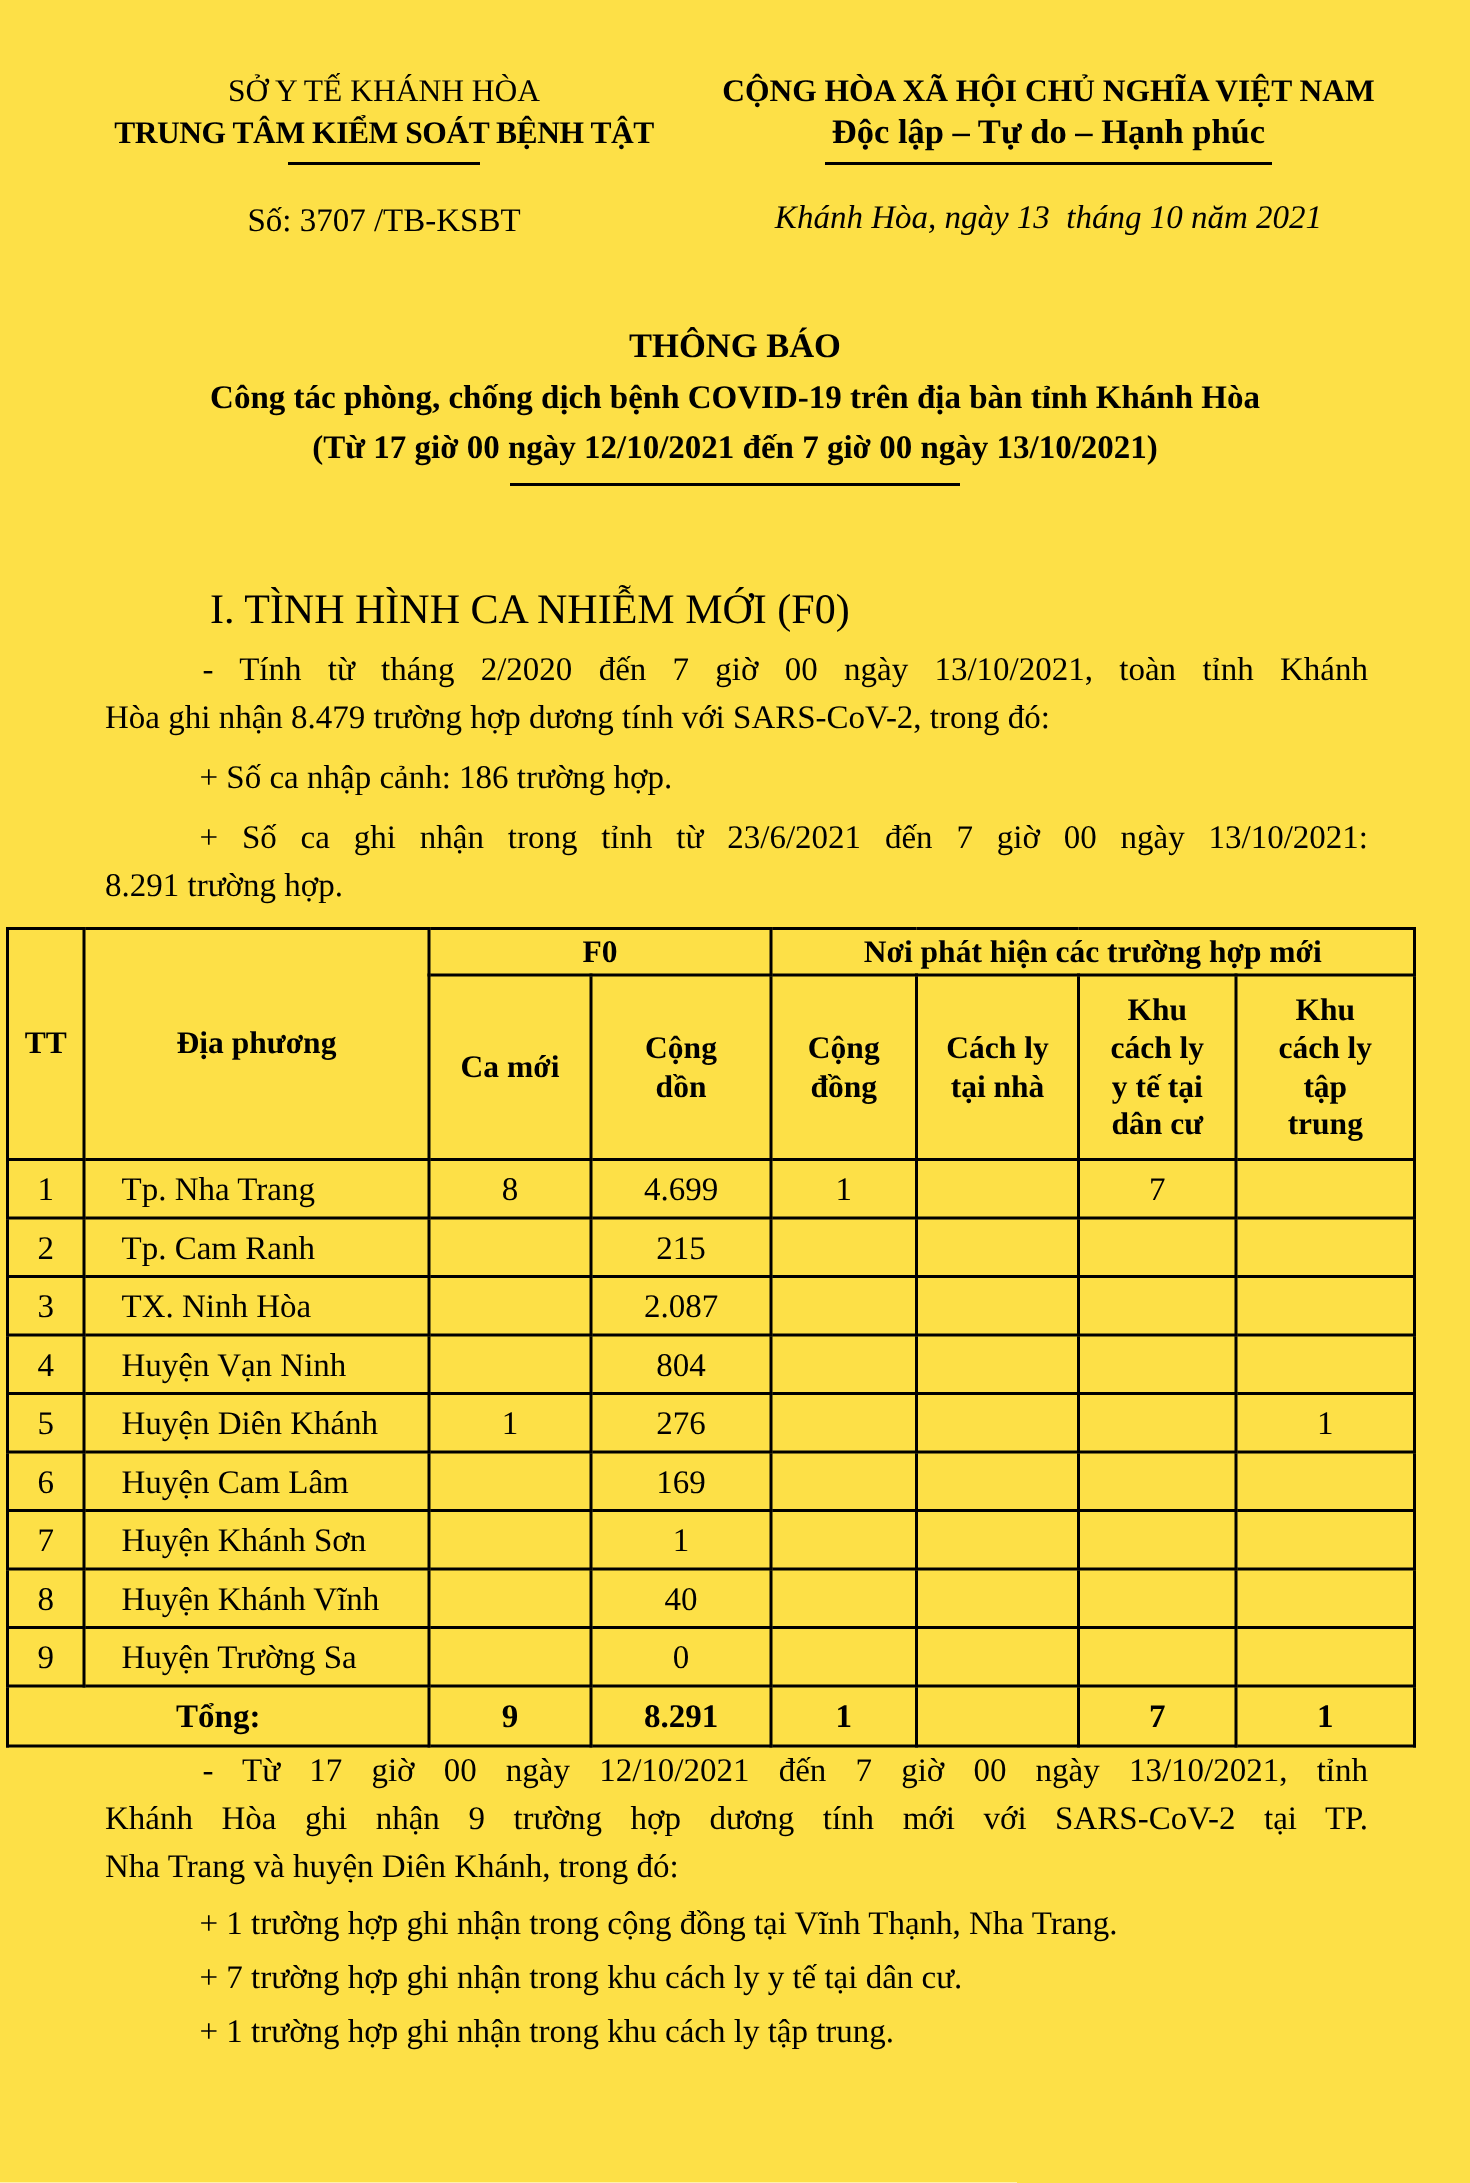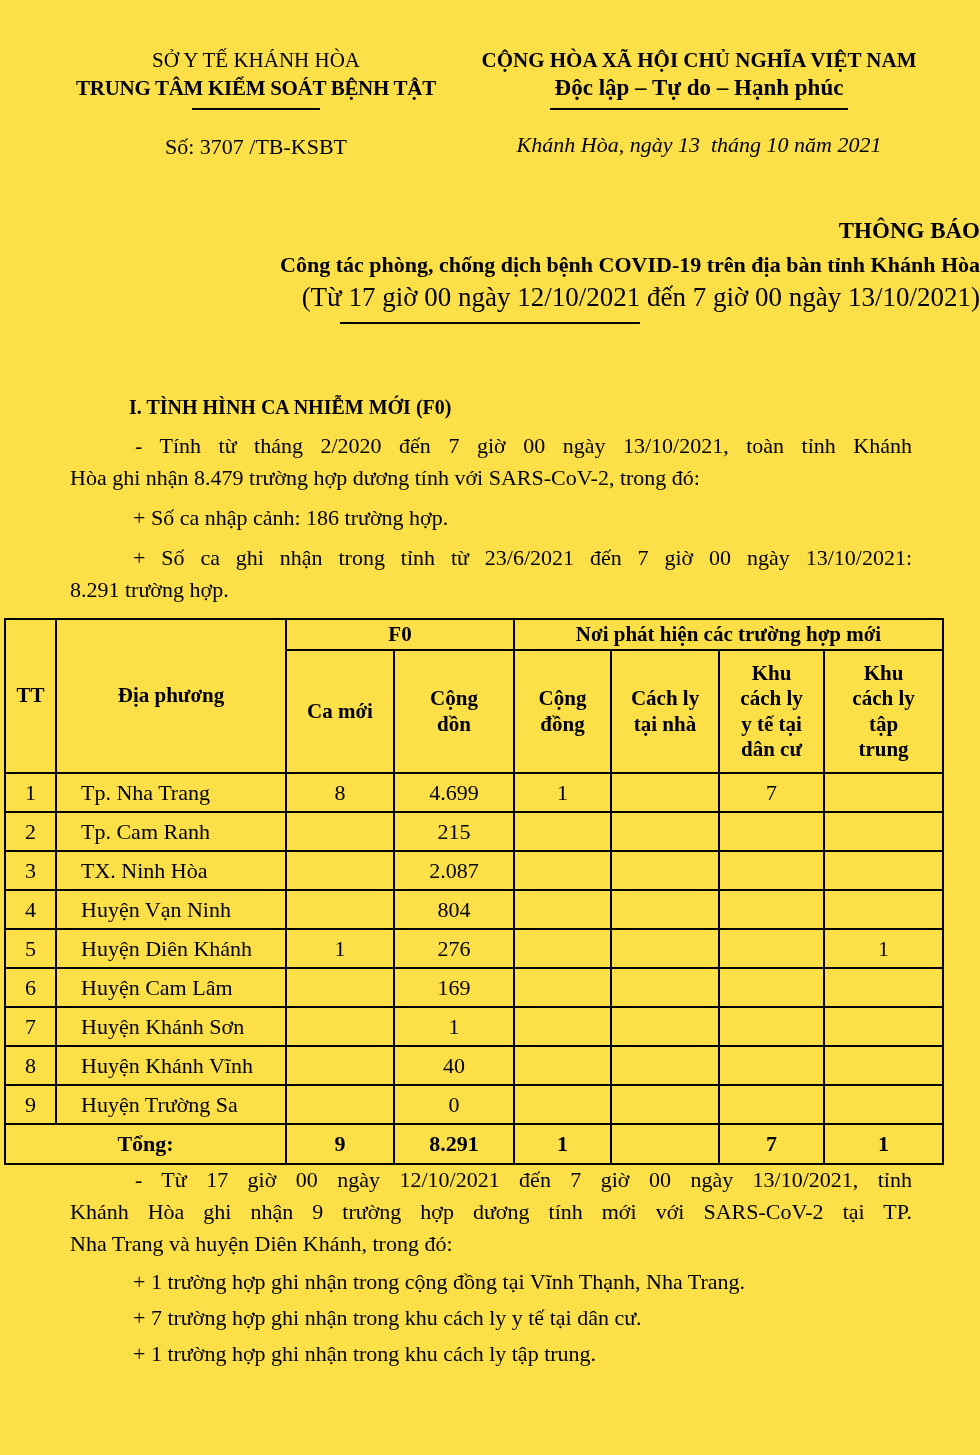--- a/index.html
+++ b/index.html
@@ -22,30 +22,30 @@
   .org-line2 { font-size: 21px; font-weight: bold; line-height: 28px; letter-spacing: -0.3px; }
   .nat-line1 { font-size: 21px; font-weight: bold; line-height: 28px; }
   .nat-line2 { font-size: 23px; font-weight: bold; line-height: 28px; }
   .underline { height: 2px; background: #000; margin: 6px auto 0 auto; }
   .u-left  { width: 128px; }
   .u-right { width: 298px; }
   .doc-number { margin-top: 24px; font-size: 22px; }
   .date-line  { margin-top: 22px; font-size: 22px; font-style: italic; }
 
   
-  .title-block { position: absolute; top: 214px; left: 0; width: 100%; text-align: right; }
+  .title-block { position: absolute; top: 214px; left: 0; width: 100%; text-align: center; }
   .title-1 { font-size: 23px; font-weight: bold; line-height: 34px; }
   .title-2 { font-size: 22px; font-weight: bold; line-height: 33px; }
-  .title-3 { font-size: 27px; font-weight: normal; line-height: 33px; }
+  .title-3 { font-size: 22px; font-weight: bold; line-height: 33px; }
   .title-rule { width: 300px; height: 2px; background: #000; margin: 8px auto 0 auto; }
 
   
   .section-heading {
-    position: absolute; top: 392px; left: 129px;
-    font-size: 20px; font-weight: bold; line-height: 30px;
+    position: absolute; top: 392px; left: 140px;
+    font-size: 28px; font-weight: normal; line-height: 30px;
   }
   .body-block { position: absolute; left: 70px; width: 842px; font-size: 22px; line-height: 32px; }
   .block-1 { top: 430px; }
   .block-2 { top: 1164px; }
   .pline { text-align: left; }
   .just { text-align: justify; text-align-last: justify; }
   .ind65 { text-indent: 65px; }
   .ind63 { text-indent: 63px; }
   .mt8 { margin-top: 8px; }
   .mt6 { margin-top: 6px; }

